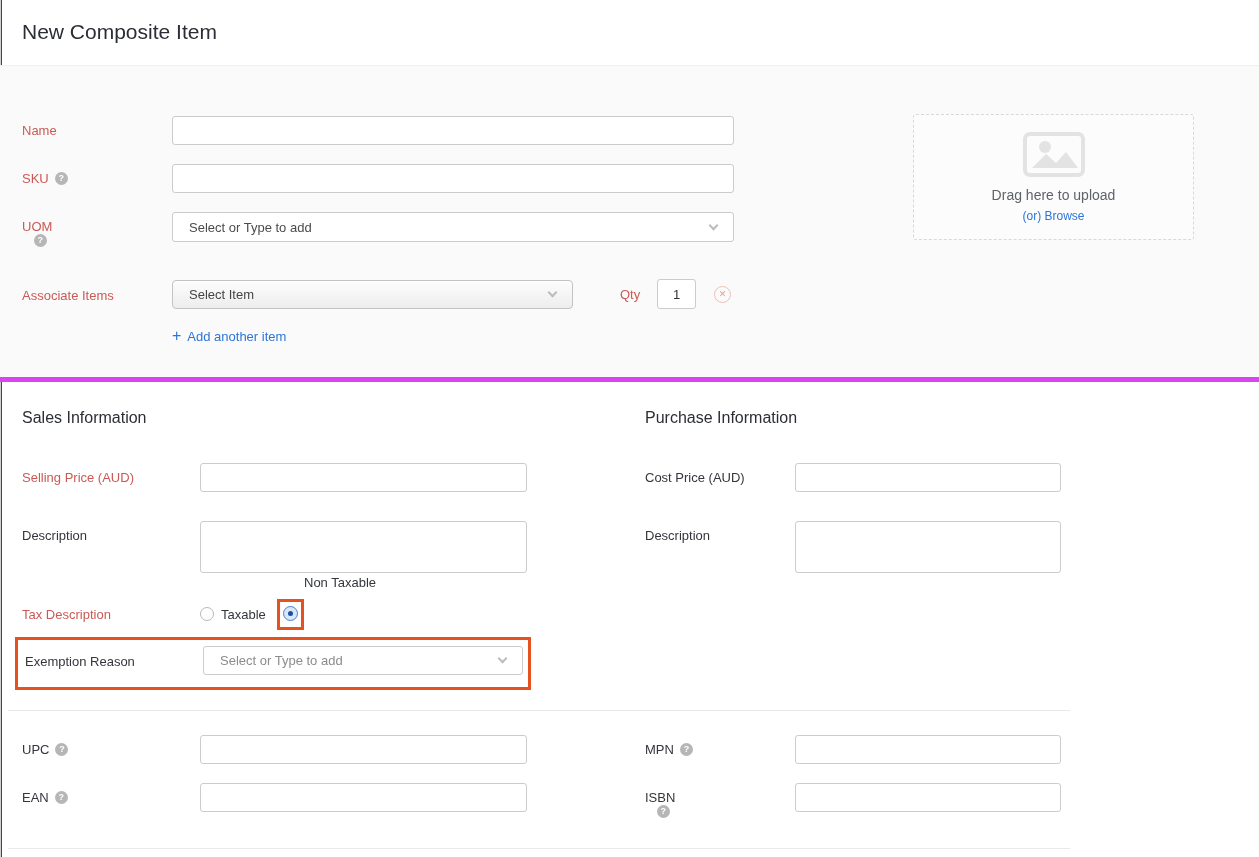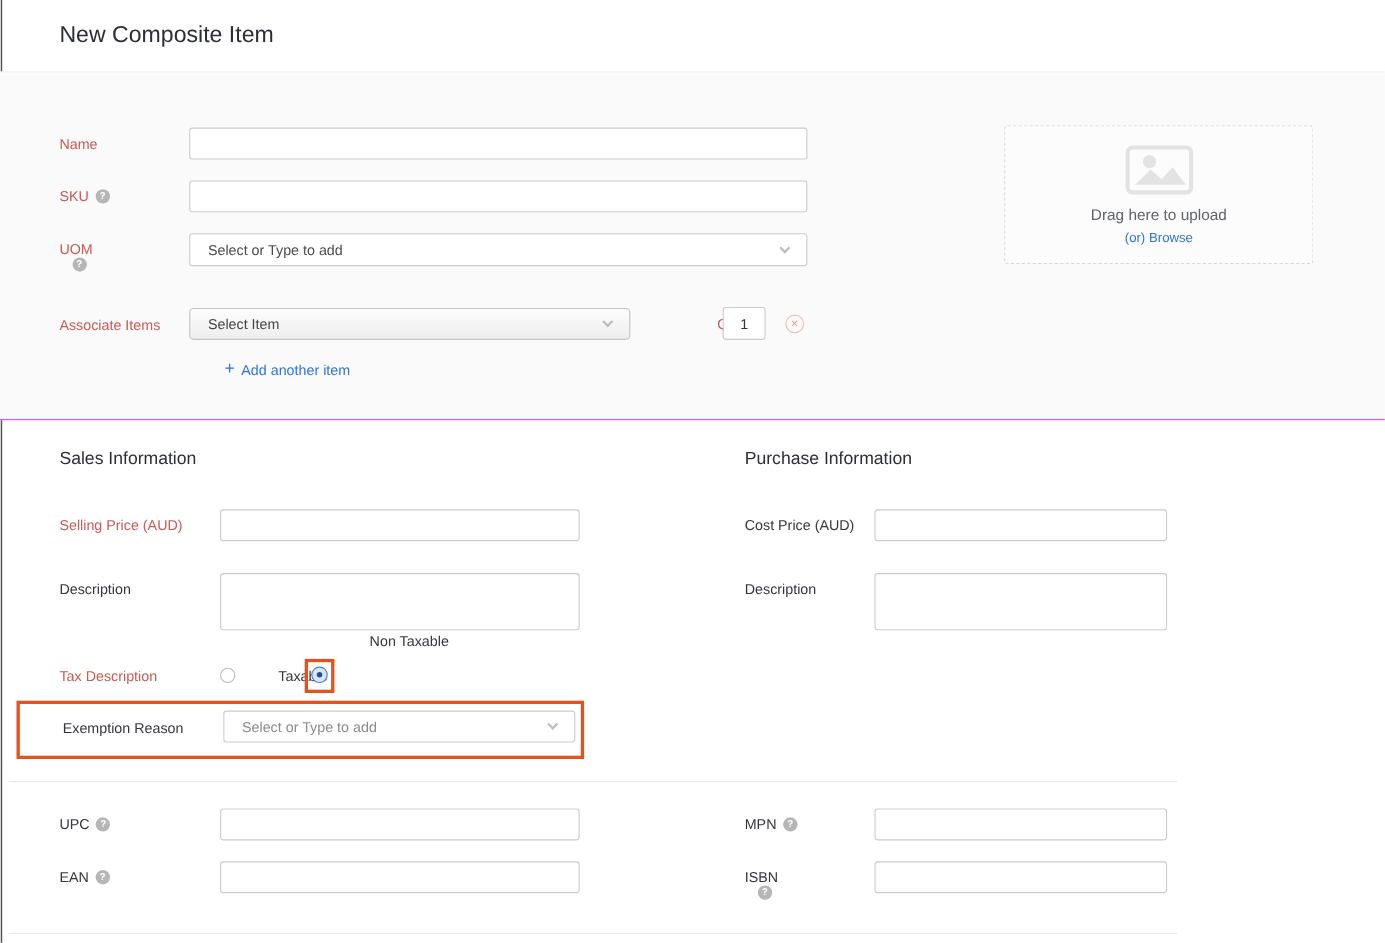--- a/index.html
+++ b/index.html
@@ -2,25 +2,25 @@
 <html><head>
 <meta charset="utf-8">
 <style>
   * { margin:0; padding:0; box-sizing:border-box; }
   html,body { background:#fff; }
   .page {
     position:relative; width:1259px; height:857px; background:#fff; overflow:hidden;
     font-family:"Liberation Sans", sans-serif;
     box-shadow: inset 1px 0 0 #d0d0d0, inset 2px 0 0 #454545;
   }
-  .abs { position:absolute;margin-left:32px; }
+  .abs { position:absolute; }
   .page-title { font-size:21px; color:#2b2e34; font-weight:400; }
   .top-section {
     position:absolute; left:0; top:65px; width:1259px; height:317px;
-    background:#fafafa; border-top:1px solid #f0f0f0; border-bottom:1px solid #d946ef;
+    background:#fafafa; border-top:1px solid #f0f0f0; border-bottom:5px solid #d946ef;
   }
   .label { font-size:13px; color:#33363c; display:flex; align-items:center; white-space:nowrap; }
   .label.req { color:#ca5a55; }
   .qicon {
     display:inline-block; width:13px; height:13px; border-radius:50%;
     background:#b6b6b6; color:#fff; font-size:9px; line-height:13px;
     text-align:center; font-weight:bold; margin-left:6px; flex:0 0 auto;
   }
   .tinput {
     position:absolute; border:1px solid #ccc; border-radius:3px; background:#fff;

